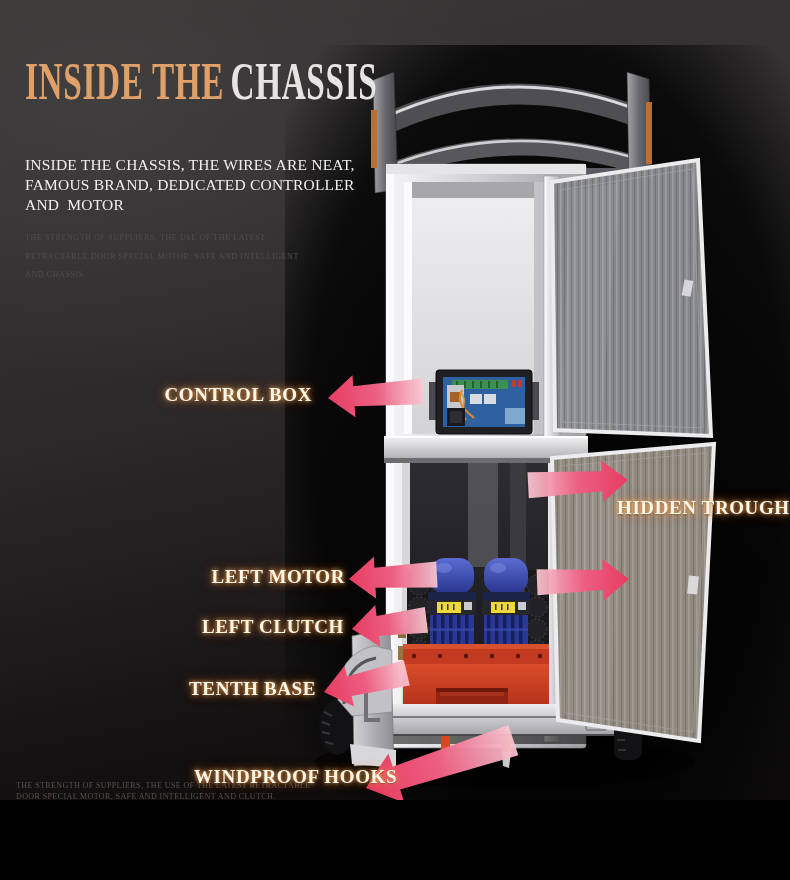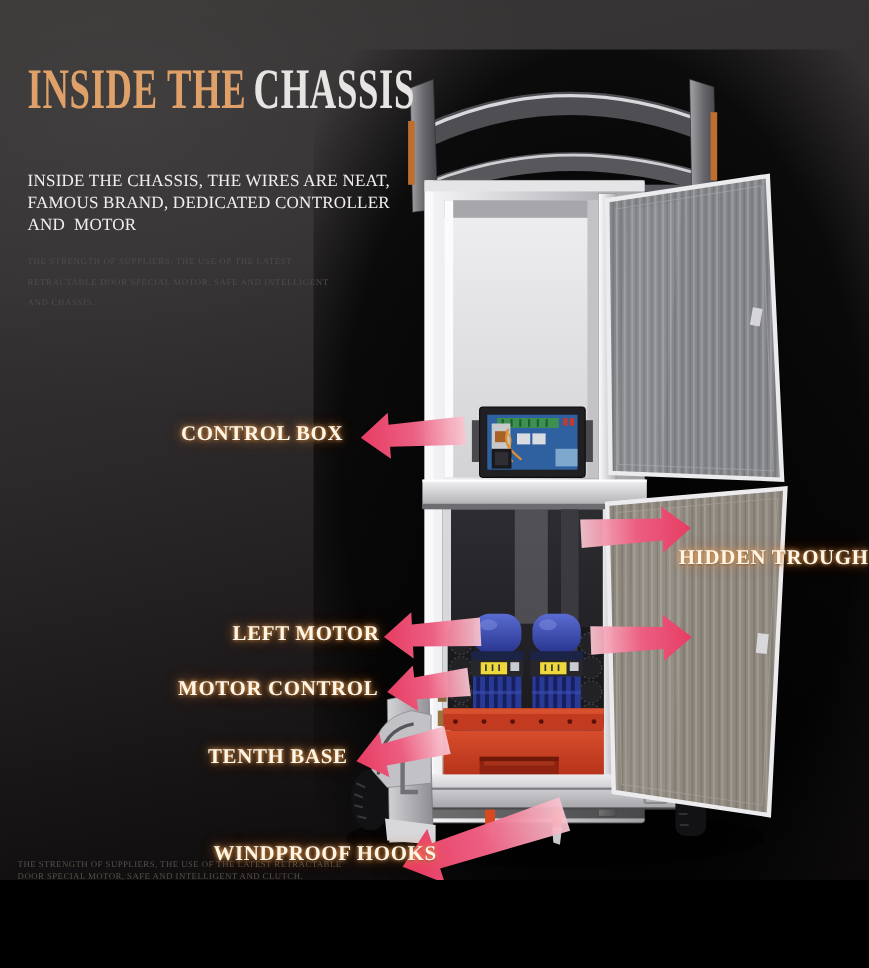--- a/index.html
+++ b/index.html
@@ -319,21 +319,21 @@
 
   <div class="txt subnote">
     <div>THE STRENGTH OF SUPPLIERS, THE USE OF THE LATEST</div>
     <div>RETRACTABLE DOOR SPECIAL MOTOR, SAFE AND INTELLIGENT</div>
     <div>AND CHASSIS.</div>
   </div>
 
   <div class="txt callout r" style="left:120px;top:384px;width:192px;">CONTROL BOX</div>
   <div class="txt callout" style="left:617px;top:463px;margin-top:34px;">HIDDEN TROUGH</div>
   <div class="txt callout r" style="left:153px;top:566px;width:192px;">LEFT MOTOR</div>
-  <div class="txt callout r" style="left:146px;top:616px;width:198px;">MOTOR CONTROL</div>
+  <div class="txt callout r" style="left:146px;top:616px;width:198px;">LEFT CLUTCH</div>
   <div class="txt callout r" style="left:126px;top:678px;width:190px;">TENTH BASE</div>
   <div class="txt callout" style="left:194px;top:766px;">WINDPROOF HOOKS</div>
 
   <div class="txt footnote">
     <div>THE STRENGTH OF SUPPLIERS, THE USE OF THE LATEST RETRACTABLE</div>
     <div>DOOR SPECIAL MOTOR, SAFE AND INTELLIGENT AND CLUTCH.</div>
   </div>
   <div class="gold-bar"></div>
 
 </div>

